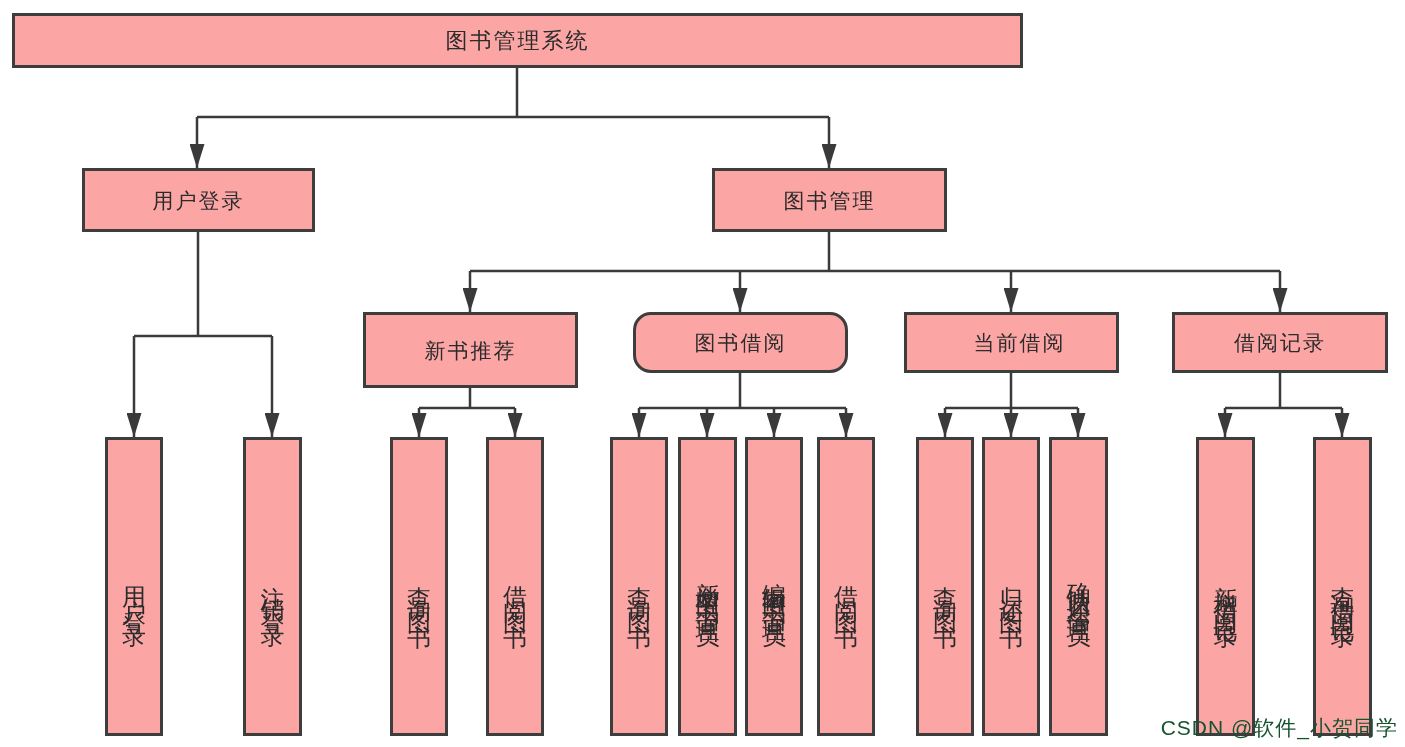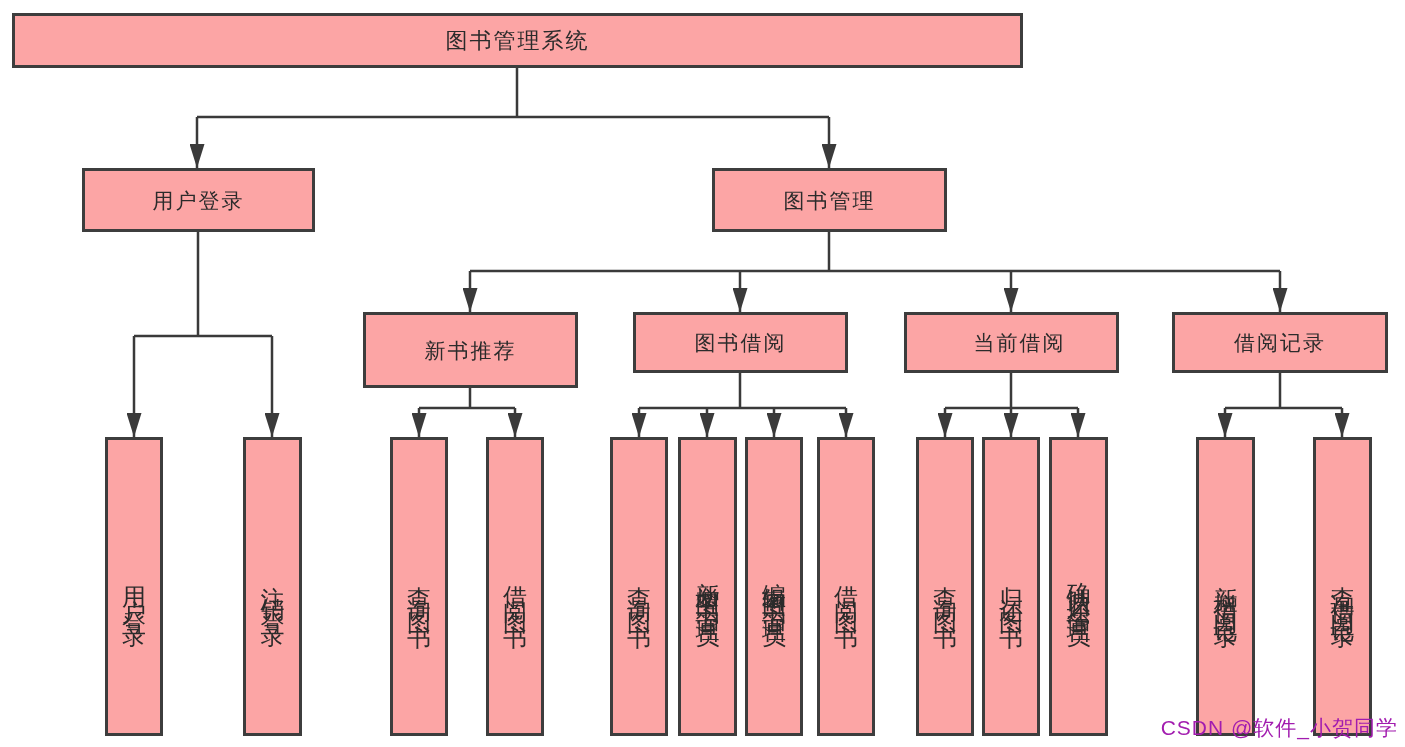--- a/index.html
+++ b/index.html
@@ -45,21 +45,21 @@
     stroke: #3a3a3a;
     stroke-width: 2.5;
     fill: none;
   }
   .connectors .ah { fill: #3a3a3a; stroke: none; }
   .watermark {
     position: absolute;
     right: 7px;
     top: 714px;
     font-size: 21px;
-    color: #a21caf;
+    color: #14532d;
     letter-spacing: 1px;
     white-space: nowrap;
   }
 </style>
 </head>
 <body>
 
 <div class="canvas">
 
   <svg class="connectors" viewBox="0 0 1405 747" xmlns="http://www.w3.org/2000/svg">
@@ -116,21 +116,21 @@
       <line x1="1342" y1="408" x2="1342" y2="437" marker-end="url(#ah)"></line>
     </g>
   </svg>
 
   <div class="box h-box root-box" style="left:12px; top:13px; width:1011px; height:55px;">图书管理系统</div>
 
   <div class="box h-box" style="left:82px; top:168px; width:233px; height:64px;">用户登录</div>
   <div class="box h-box" style="left:712px; top:168px; width:235px; height:64px;">图书管理</div>
 
   <div class="box h-box" style="left:363px; top:312px; width:215px; height:76px;">新书推荐</div>
-  <div class="box h-box" style="left:633px; top:312px; width:215px; height:61px;">图书借阅</div>
+  <div class="box h-box" style="left:633px; top:312px; width:215px; height:61px;border-radius:18px;">图书借阅</div>
   <div class="box h-box" style="left:904px; top:312px; width:215px; height:61px;padding-left:16px;">当前借阅</div>
   <div class="box h-box" style="left:1172px; top:312px; width:216px; height:61px;">借阅记录</div>
 
   <div class="box leaf" style="left:105px; top:437px; width:58px; height:299px;">用户登录</div>
   <div class="box leaf" style="left:243px; top:437px; width:59px; height:299px;">注销登录</div>
 
   <div class="box leaf" style="left:390px; top:437px; width:58px; height:299px;">查询图书</div>
   <div class="box leaf" style="left:486px; top:437px; width:58px; height:299px;">借阅图书</div>
 
   <div class="box leaf" style="left:610px; top:437px; width:58px; height:299px;">查询图书</div>

